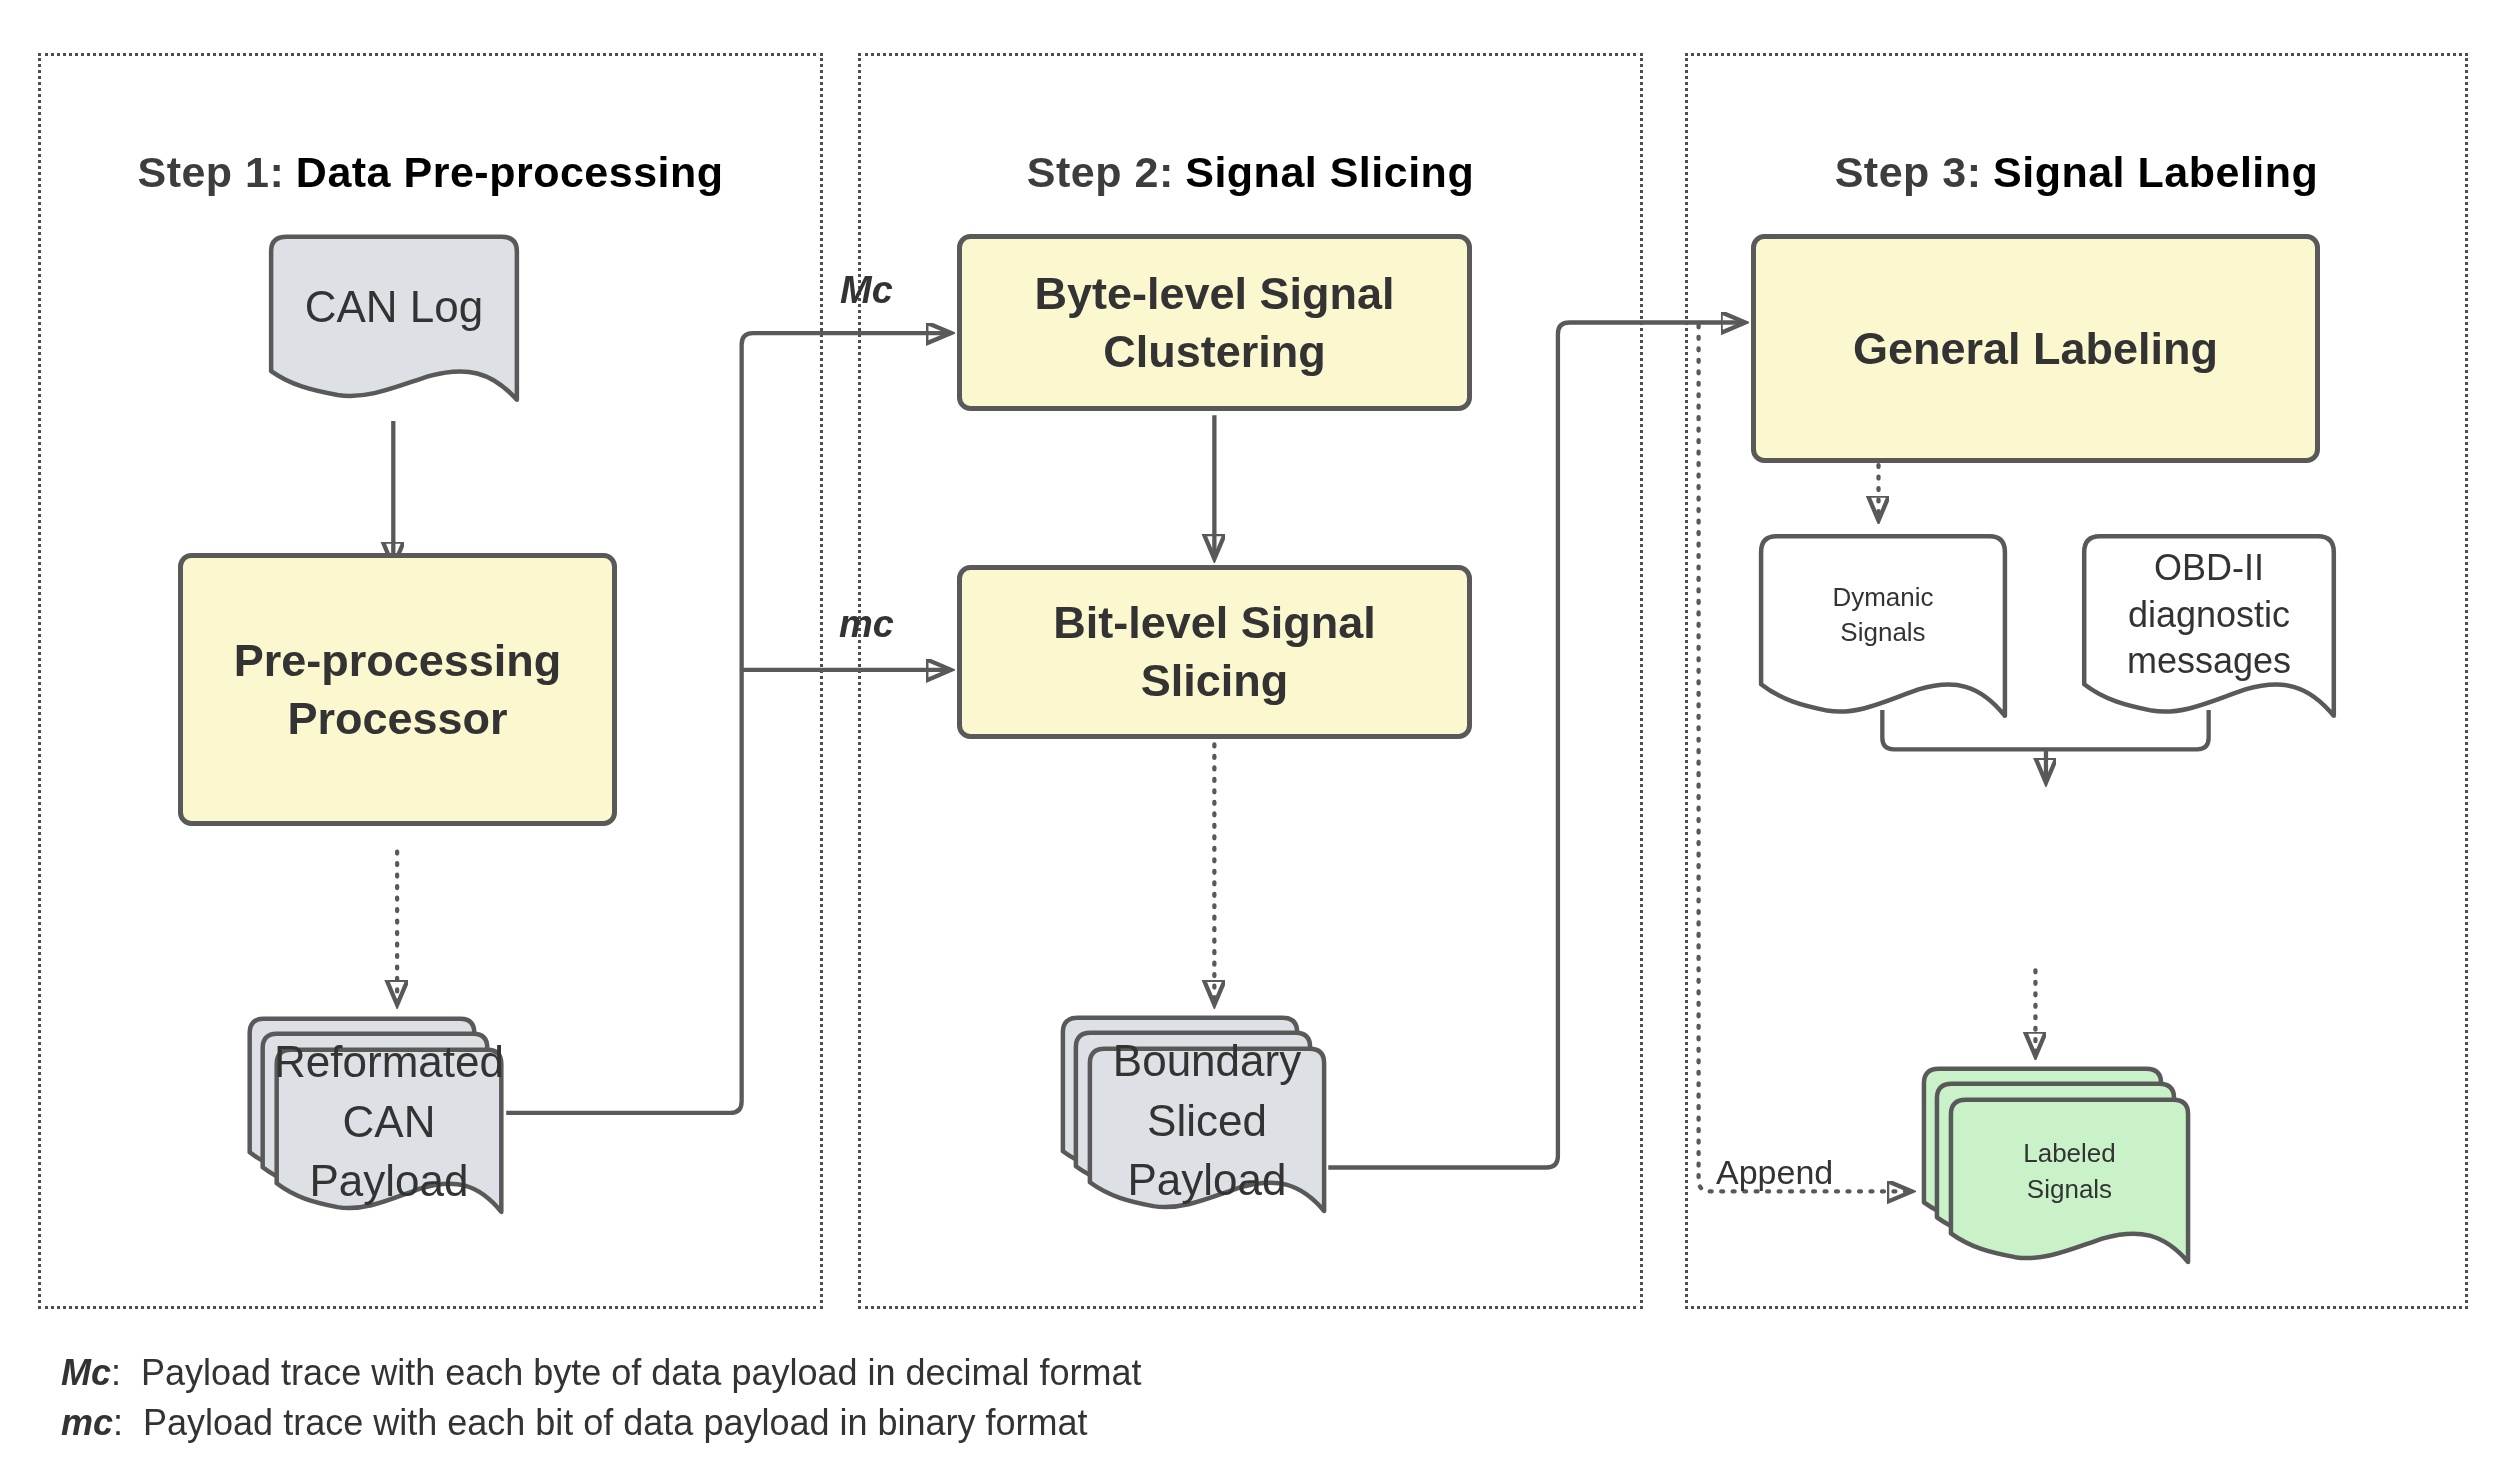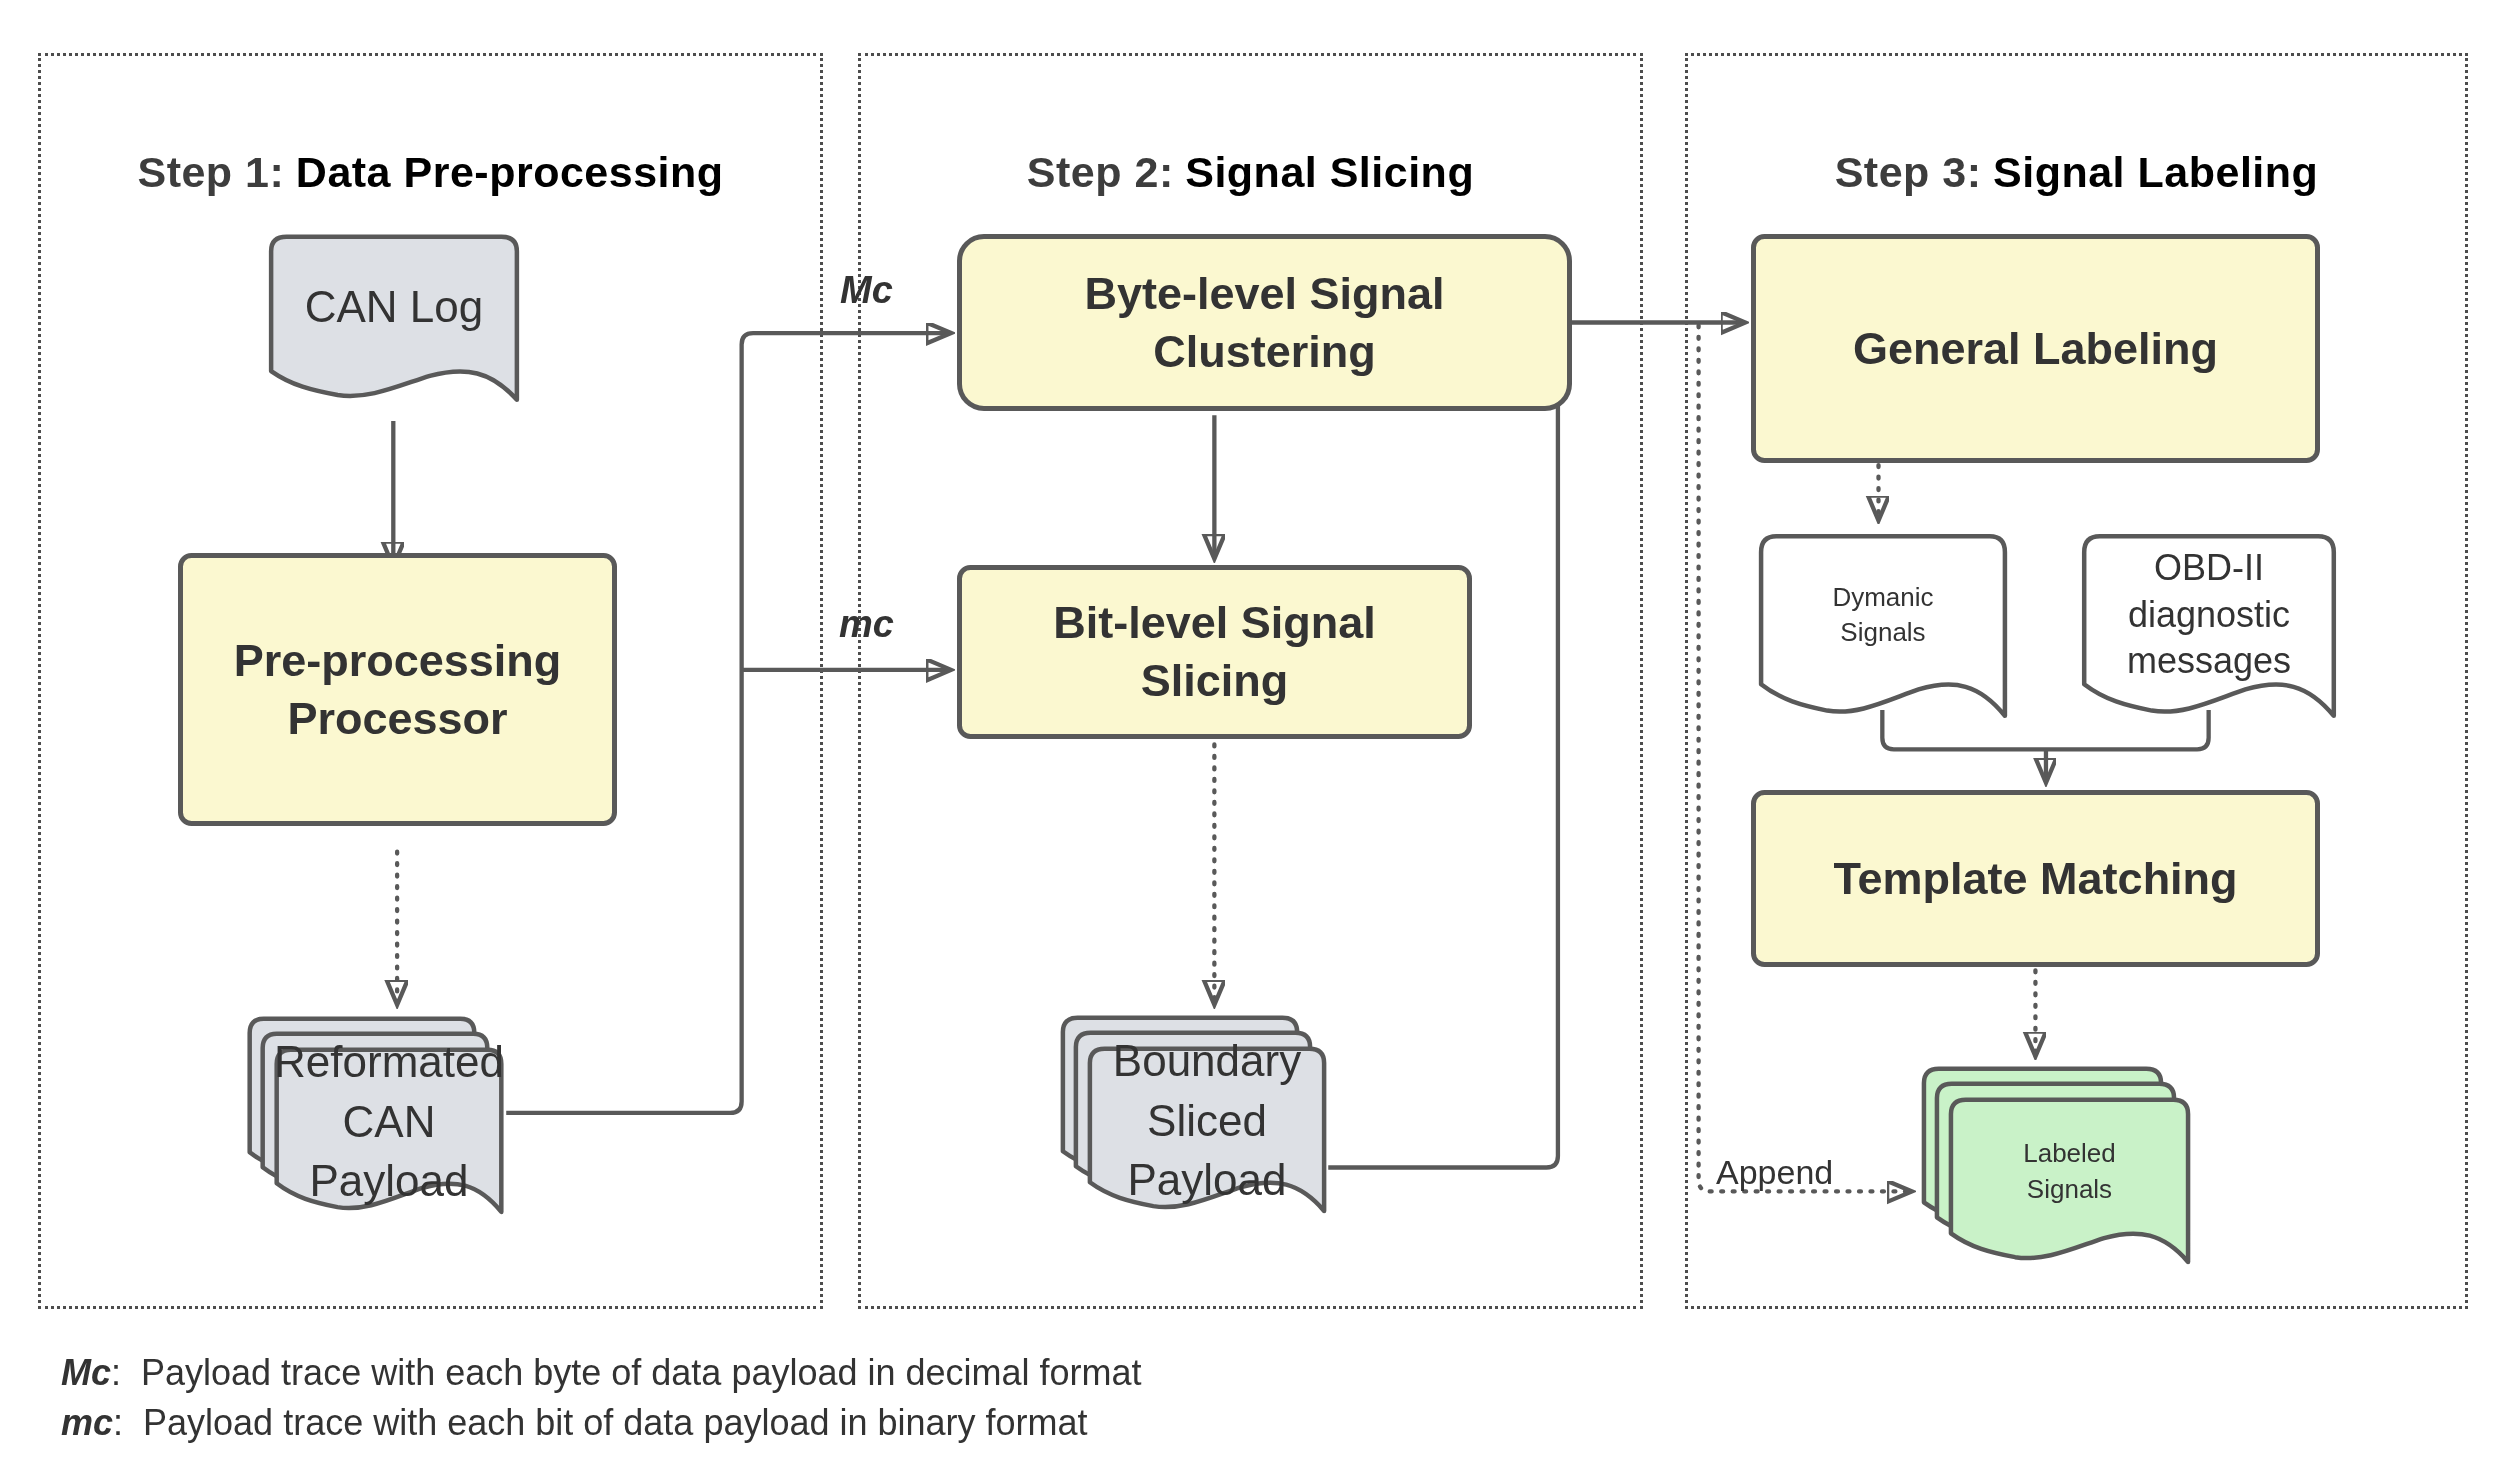--- a/index.html
+++ b/index.html
@@ -121,21 +121,21 @@
     <svg class="doc-svg layer l3 fill-gray" viewBox="0 0 100 78" preserveAspectRatio="none">
       <path d="M8,2 H92 Q98,2 98,8 V70 C88,58 78,56 64,60 C52,64 40,70 28,68 C18,66 10,64 2,58 V8 Q2,2 8,2 Z"></path>
     </svg>
     <div class="doc-label">Reformated
 CAN Payload</div>
   </div>
 
   <div class="edge-label" style="left:809px;top:269px;width:115px;">Mc</div>
   <div class="edge-label" style="left:809px;top:603px;width:115px;">mc</div>
 
-  <div class="pbox" style="left:957px;top:234px;width:615px;height:177px;border-radius:27px;">
+  <div class="pbox" style="left:957px;top:234px;width:515px;height:177px;">
     <div class="pbox-label">Byte-level Signal
 Clustering</div>
   </div>
 
   <div class="pbox" style="left:957px;top:565px;width:515px;height:174px;">
     <div class="pbox-label">Bit-level Signal
 Slicing</div>
   </div>
 
   <div class="docwrap stack" style="left:1058px;top:1013px;width:271px;height:217px;">
@@ -166,23 +166,20 @@
 
   <div class="docwrap single" style="left:2079px;top:531px;width:260px;height:206px;">
     <svg class="doc-svg fill-white" viewBox="0 0 100 78" preserveAspectRatio="none">
       <path d="M8,2 H92 Q98,2 98,8 V70 C88,58 78,56 64,60 C52,64 40,70 28,68 C18,66 10,64 2,58 V8 Q2,2 8,2 Z"></path>
     </svg>
     <div class="doc-label" style="font-size:36px;line-height:1.3;">OBD-II
 diagnostic
 messages</div>
   </div>
 
-  <div class="pbox" style="left:1751px;top:790px;width:569px;height:177px;">
-    <div class="pbox-label">Template Matching</div>
-  </div>
 
   <div class="append-label" style="left:1716px;top:1137px;">Append</div>
 
   <div class="docwrap stack" style="left:1919px;top:1064px;width:274px;height:217px;">
     <svg class="doc-svg layer l1 fill-green" viewBox="0 0 100 78" preserveAspectRatio="none">
       <path d="M8,2 H92 Q98,2 98,8 V70 C88,58 78,56 64,60 C52,64 40,70 28,68 C18,66 10,64 2,58 V8 Q2,2 8,2 Z"></path>
     </svg>
     <svg class="doc-svg layer l2 fill-green" viewBox="0 0 100 78" preserveAspectRatio="none">
       <path d="M8,2 H92 Q98,2 98,8 V70 C88,58 78,56 64,60 C52,64 40,70 28,68 C18,66 10,64 2,58 V8 Q2,2 8,2 Z"></path>
     </svg>

